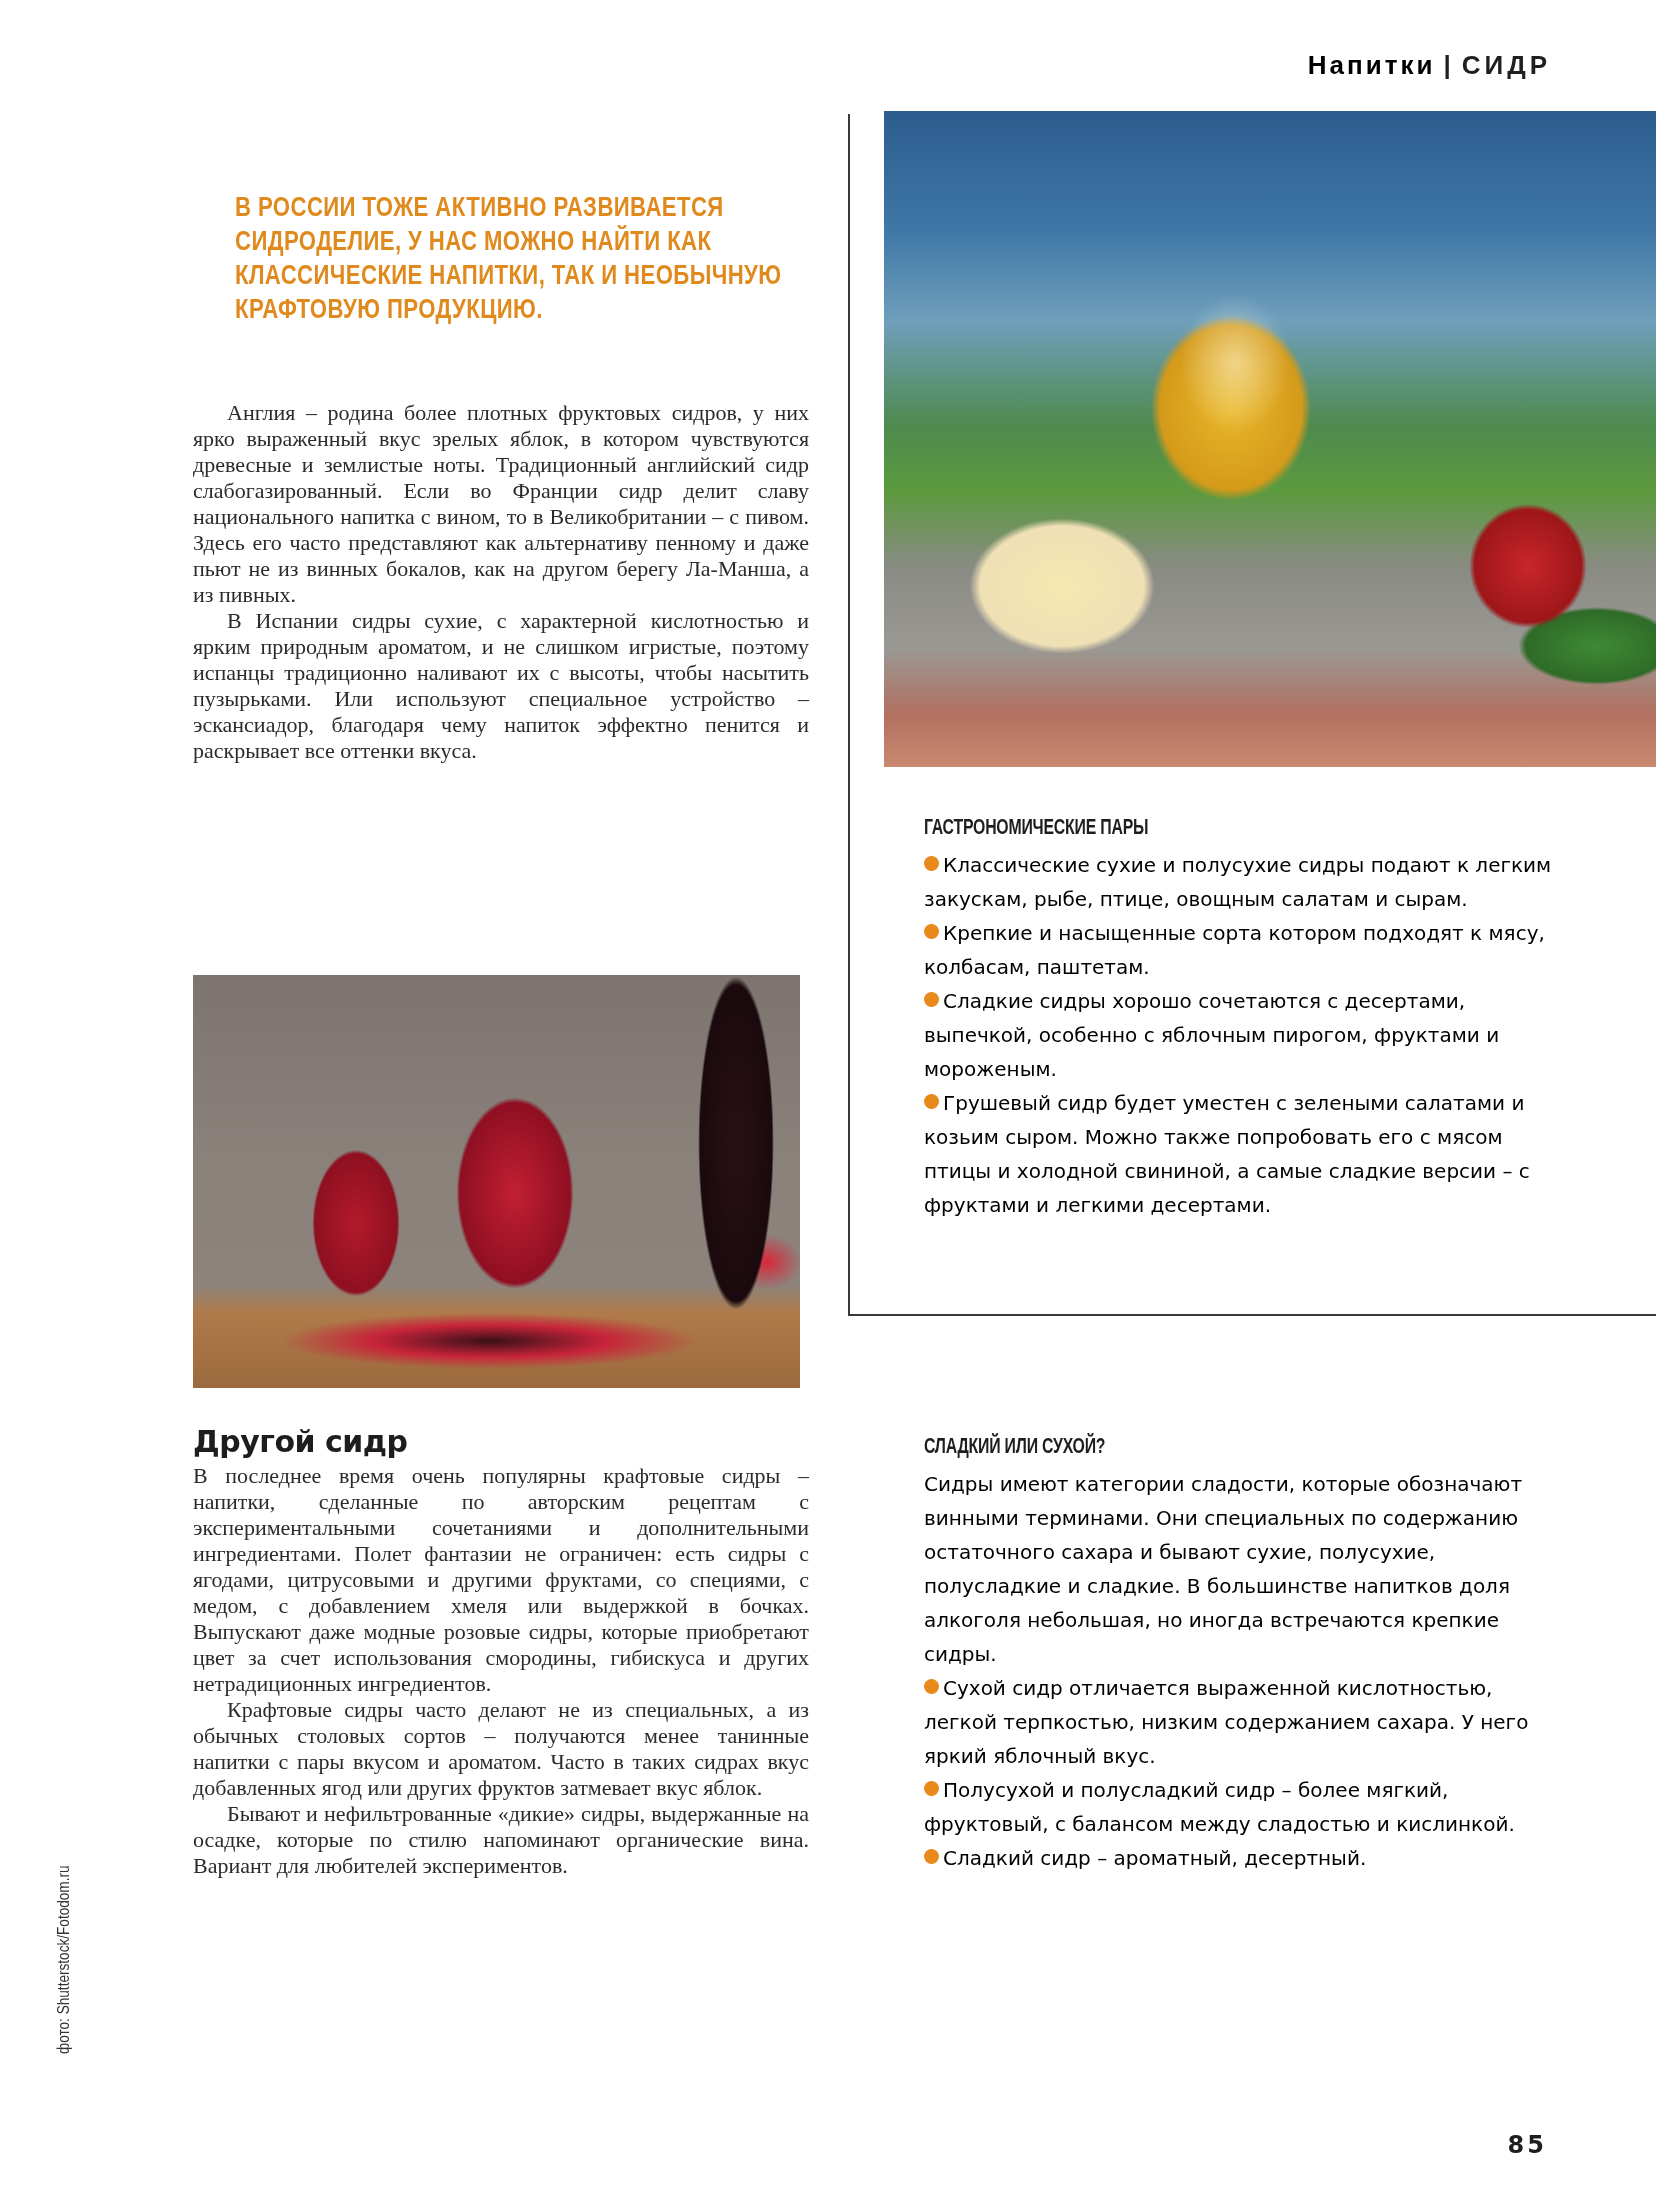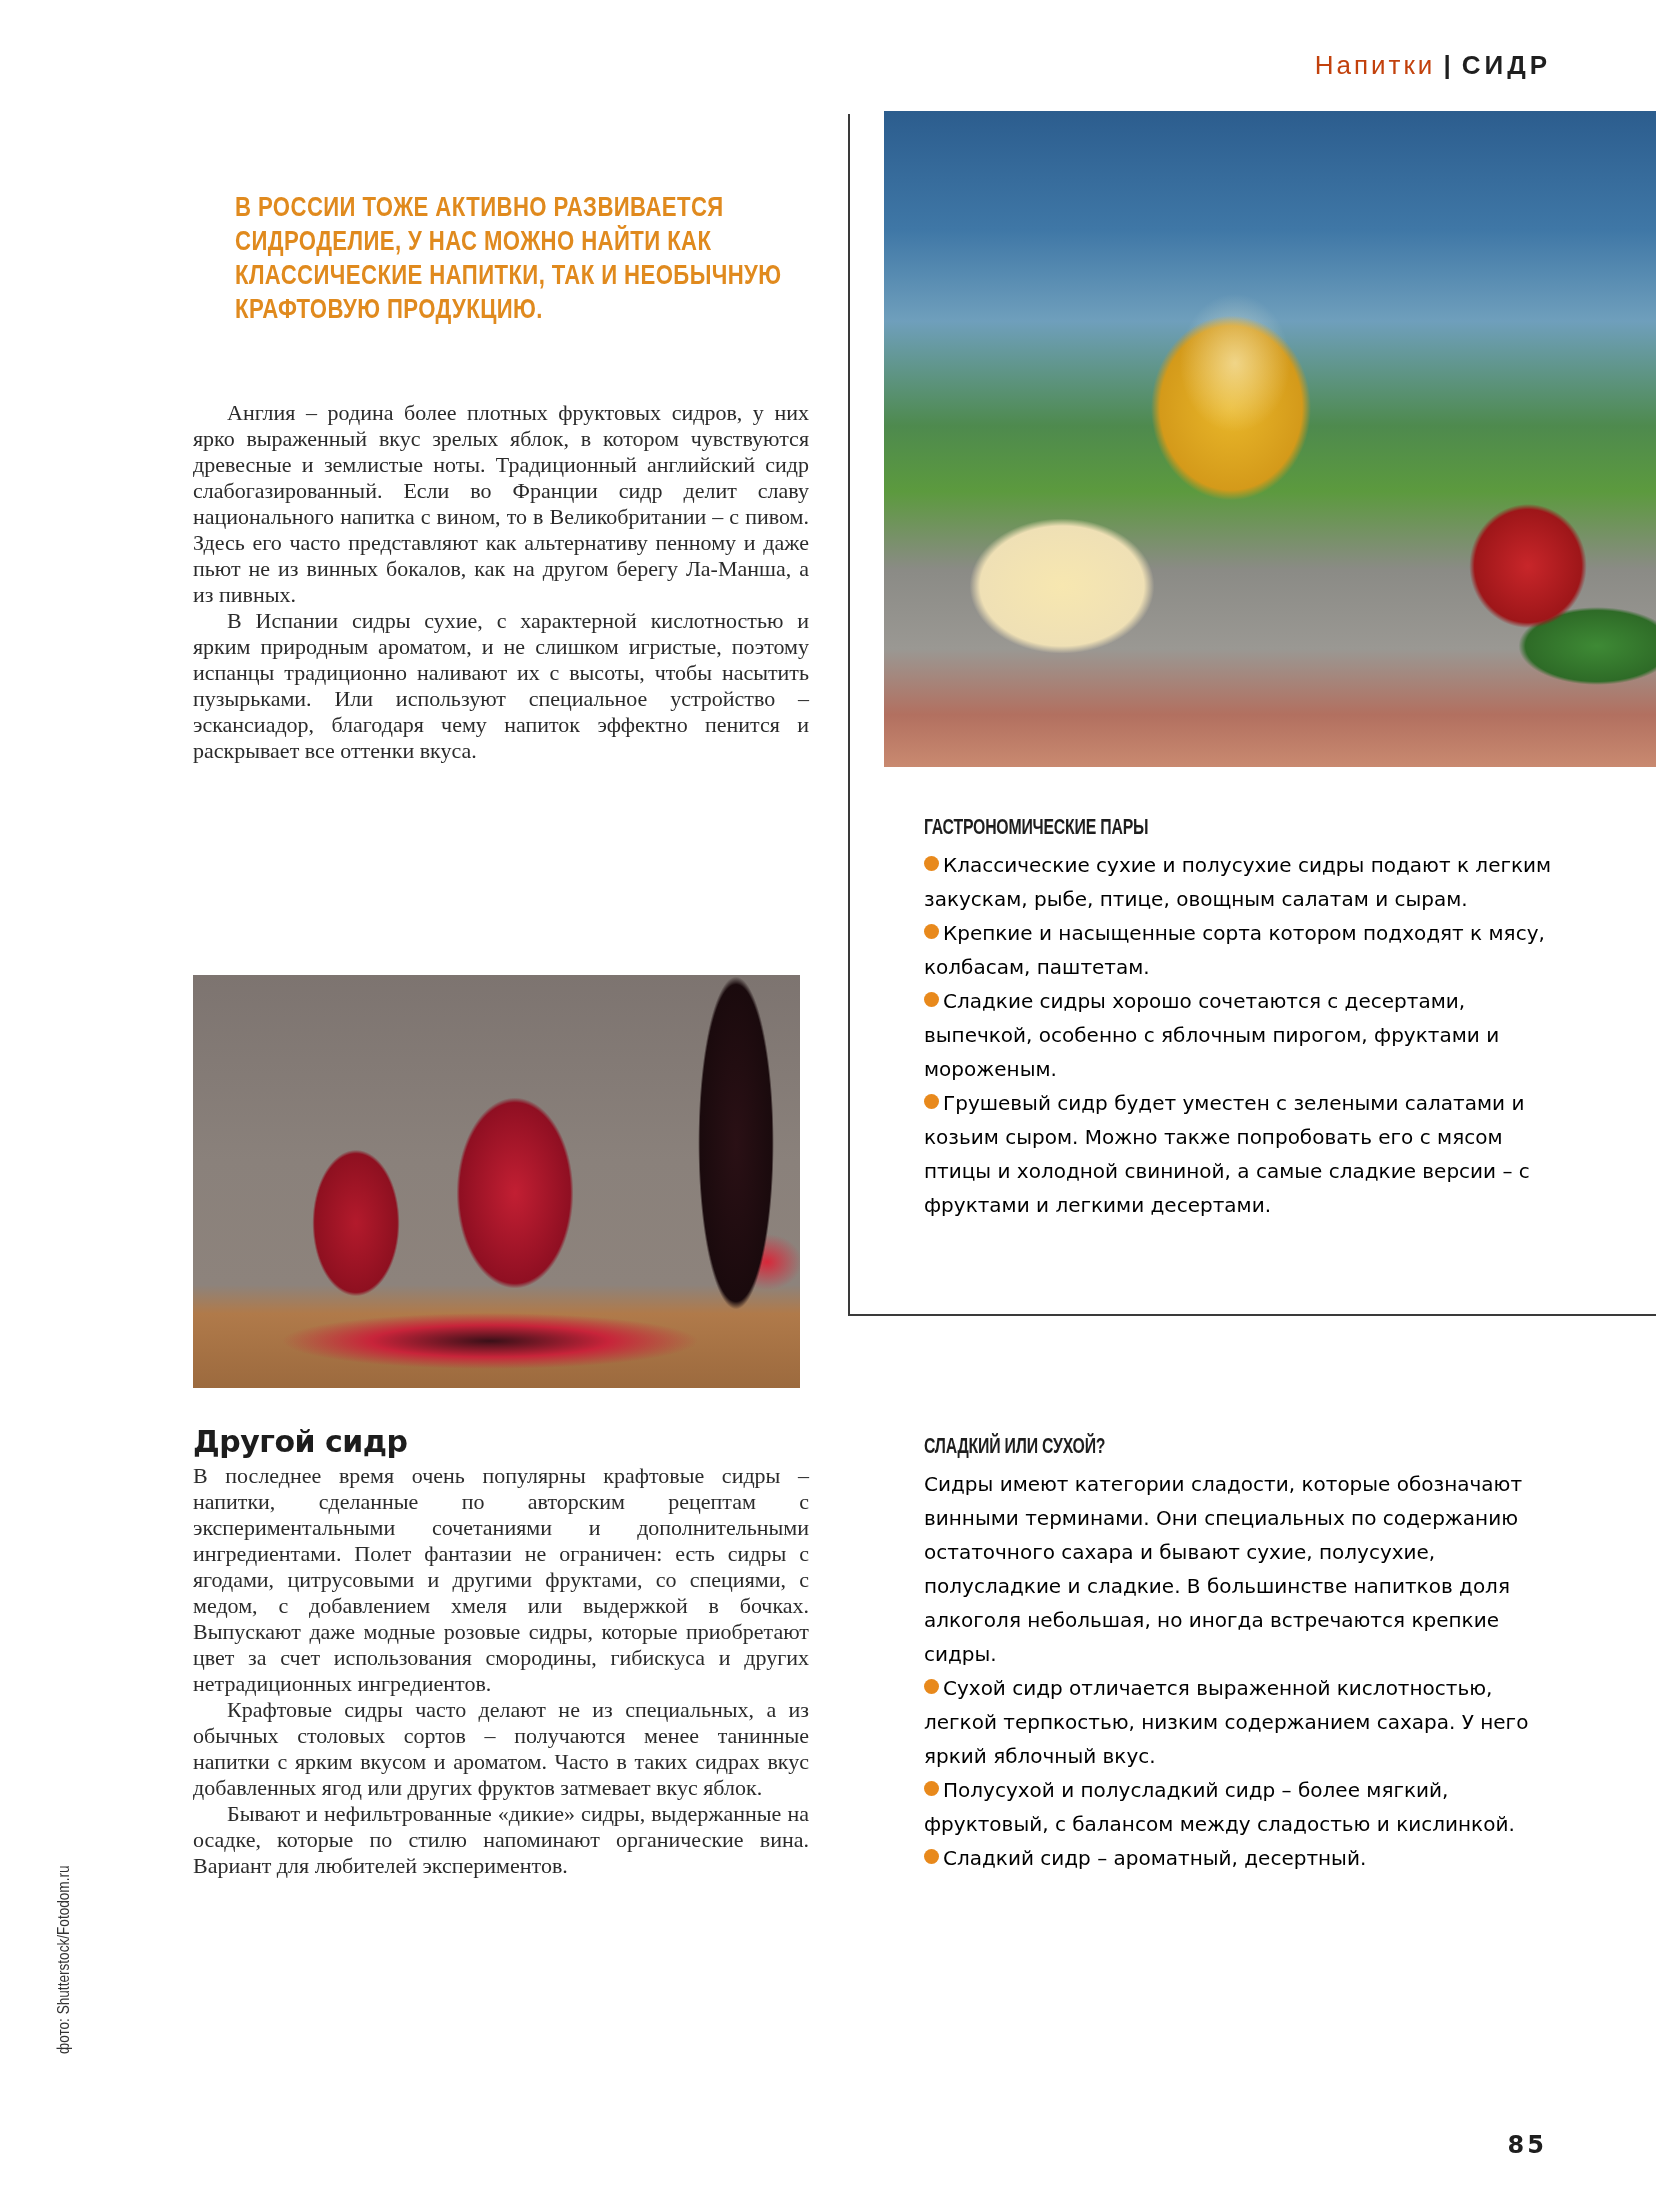--- a/index.html
+++ b/index.html
@@ -1,19 +1,19 @@
 <!DOCTYPE html>
 <html><head>
 <meta charset="utf-8">
 <style>
   html, body { margin:0; padding:0; background:#ffffff; }
   body { width:1656px; height:2203px; position:relative; overflow:hidden; font-family:"DejaVu Serif", serif; color:#2a2a2a; }
 
   .header { position:absolute; top:50px; right:105px; font-family:"Liberation Sans", sans-serif; font-size:26px; letter-spacing:3px; white-space:nowrap; }
-  .header .section { color:#c2410c; font-weight:normal; }
+  .header .section { color:#000000; font-weight:bold; }
   .header .sep { color:#1f1f1f; font-weight:bold; margin:0 8px; }
   .header .topic { color:#1f1f1f; font-weight:bold; letter-spacing:4px; }
 
   .pullquote { position:absolute; left:235px; top:190px; width:594px; font-family:"Liberation Sans", sans-serif; font-weight:bold; font-size:27px; line-height:34px; color:#e08a1e; text-transform:uppercase; transform:scaleX(0.82); transform-origin:left top; width:713px; letter-spacing:0.5px; }
 
   .body-text { font-family:"Liberation Serif", serif; font-size:22px; line-height:26px; color:#2b2b2b; text-align:justify; }
   .body-text p { margin:0; text-indent:34px; }
   .body-text p.noindent { text-indent:0; }
 
   .col-left-top { position:absolute; left:193px; top:400px; width:616px; }
@@ -89,21 +89,21 @@
     <p><span class="bullet"></span><span>Классические сухие и полусухие сидры подают к легким закускам, рыбе, птице, овощным салатам и  сырам.</span></p>
     <p><span class="bullet"></span><span>Крепкие и насыщенные сорта котором подходят к мясу, колбасам, паштетам.</span></p>
     <p><span class="bullet"></span><span>Сладкие сидры хорошо сочетаются с десертами, выпечкой, особенно с яблочным пирогом, фруктами и мороженым.</span></p>
     <p><span class="bullet"></span><span>Грушевый сидр будет уместен с зелеными салатами и козьим сыром. Можно также попробовать его с мясом птицы и холодной свининой, а самые сладкие версии – с фруктами и легкими десертами.</span></p>
   </div>
 </div>
 
 <div class="section-heading">Другой сидр</div>
 <div class="col-left-bottom body-text">
   <p class="noindent">В последнее время очень популярны крафтовые сидры – напитки, сделанные по авторским рецептам с экспериментальными сочетаниями и дополнительными ингредиентами. Полет фантазии не ограничен: есть сидры с ягодами, цитрусовыми и другими фруктами, со специями, с медом, с добавлением хмеля или выдержкой в бочках. Выпускают даже модные розовые сидры, которые приобретают цвет за счет использования смородины, гибискуса и других нетрадиционных ингредиентов.</p>
-  <p>Крафтовые сидры часто делают не из специальных, а из обычных столовых сортов – получаются менее танинные напитки с ярким вкусом и ароматом. Часто в таких сидрах вкус добавленных ягод или других фруктов затмевает вкус яблок.</p>
+  <p>Крафтовые сидры часто делают не из специальных, а из обычных столовых сортов – получаются менее танинные напитки с пары вкусом и ароматом. Часто в таких сидрах вкус добавленных ягод или других фруктов затмевает вкус яблок.</p>
   <p>Бывают и нефильтрованные «дикие» сидры, выдержанные на осадке, которые по стилю напоминают органические вина. Вариант для любителей экспериментов.</p>
 </div>
 
 <div class="box2">
   <div class="sidebar-title">Сладкий или сухой?</div>
   <div class="sidebar-text">
     <p>Сидры имеют категории сладости, которые обозначают винными терминами. Они специальных по содержанию остаточного сахара и бывают сухие, полусухие, полусладкие и сладкие. В большинстве напитков доля алкоголя небольшая, но иногда встречаются крепкие сидры.</p>
     <p><span class="bullet"></span><span>Сухой сидр отличается выраженной кислотностью, легкой терпкостью, низким содержанием сахара. У него яркий яблочный вкус.</span></p>
     <p><span class="bullet"></span><span>Полусухой и полусладкий сидр – более мягкий, фруктовый, с балансом между сладостью и кислинкой.</span></p>
     <p><span class="bullet"></span><span>Сладкий сидр – ароматный, десертный.</span></p>

